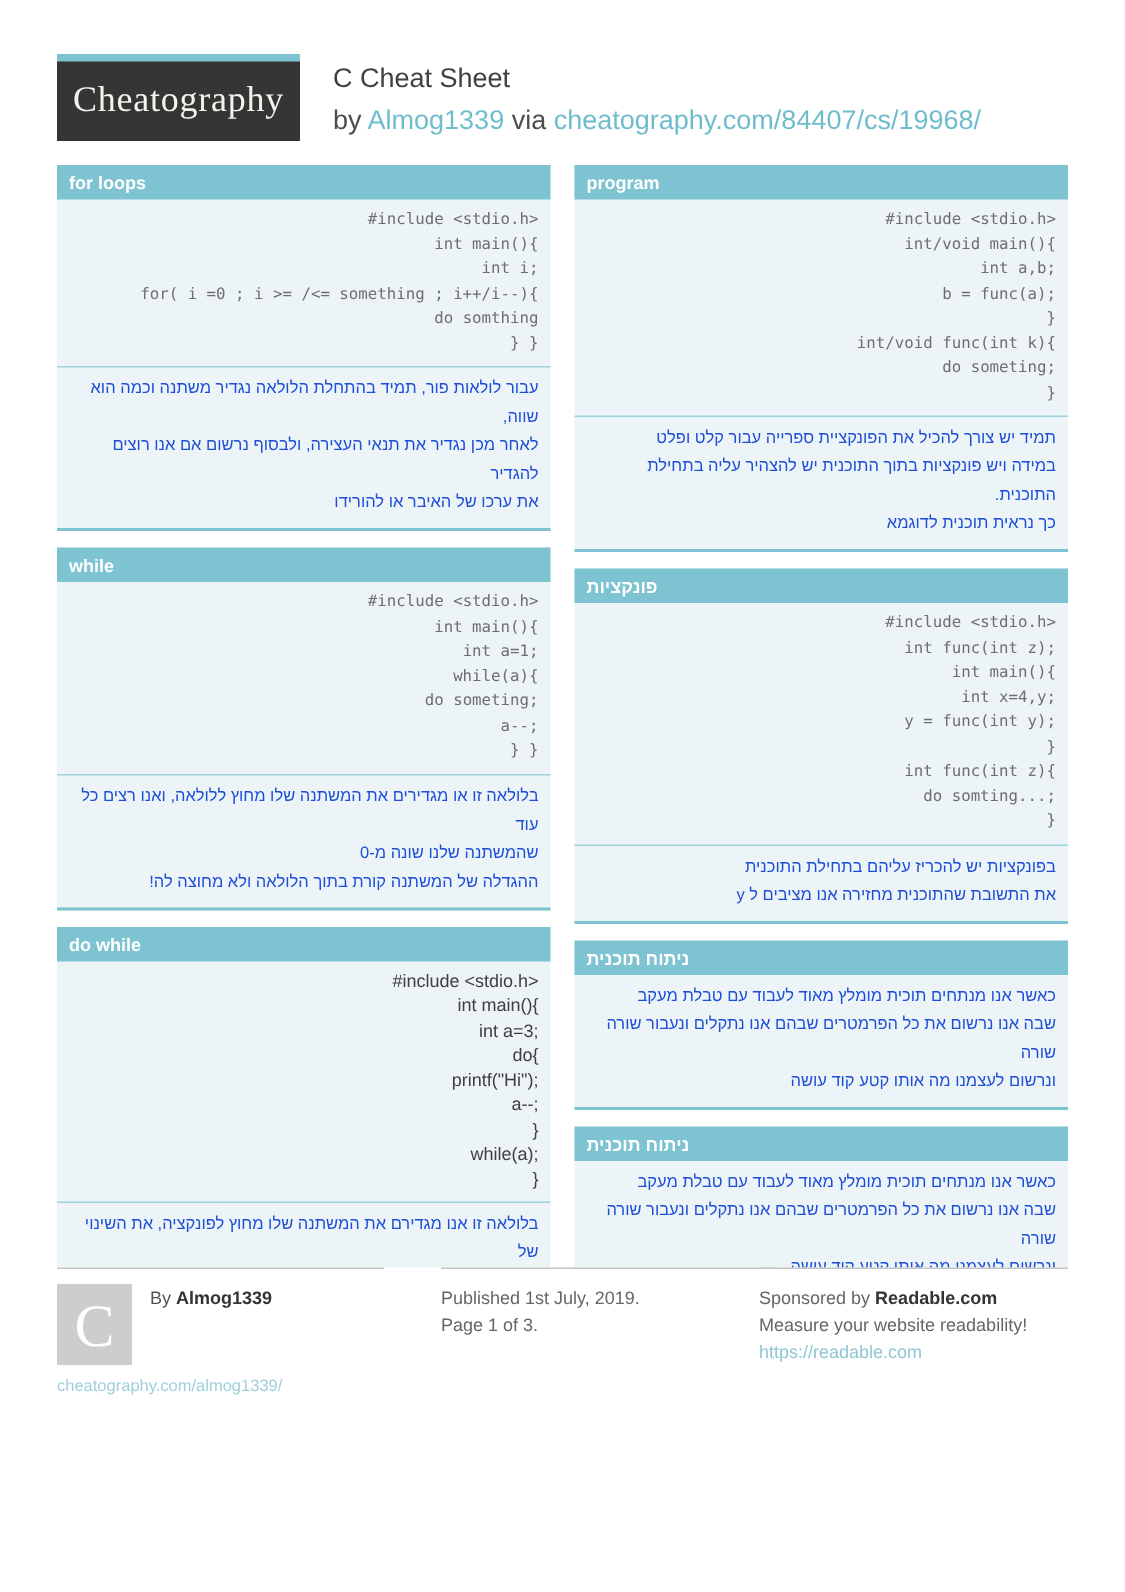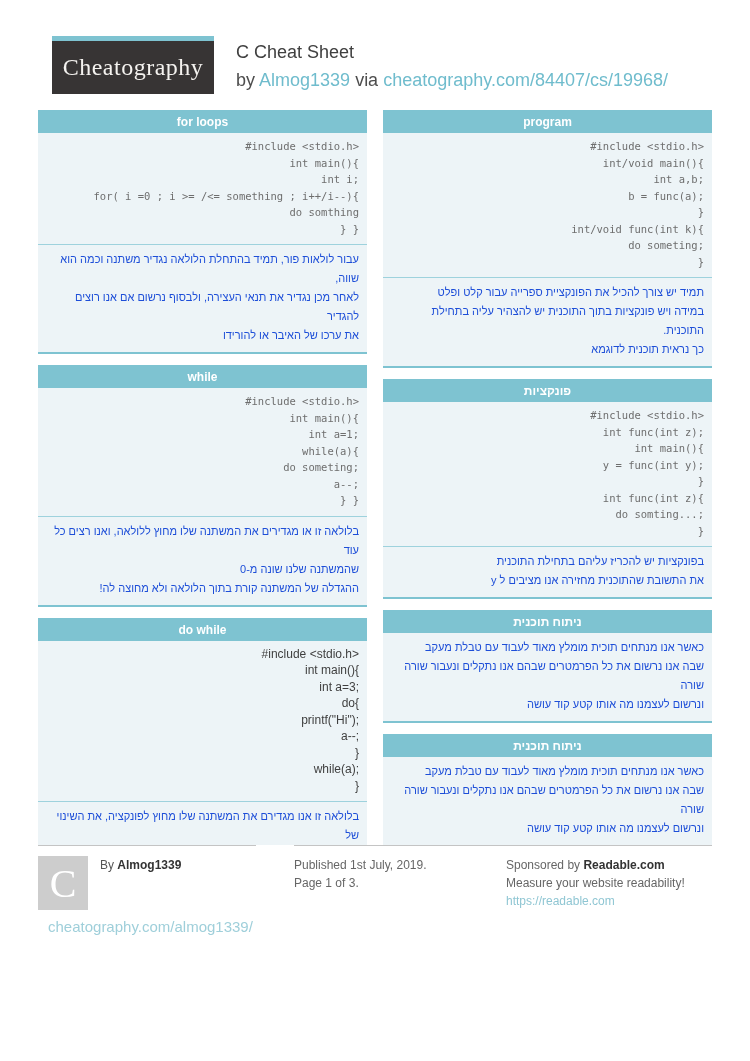--- a/index.html
+++ b/index.html
@@ -2,38 +2,38 @@
 <html><head>
 <meta charset="utf-8">
 <style>
   * { margin:0; padding:0; box-sizing:border-box; }
   html,body { background:#fff; }
   body {
     width:750px; height:1061px; position:relative; overflow:hidden;
     font-family:"Liberation Sans", sans-serif;
   }
   
-  .header { position:absolute; top:36px; left:38px; right:38px; height:60px;margin-left:14px; }
+  .header { position:absolute; top:36px; left:38px; right:38px; height:60px; }
   .logo {
     position:absolute; left:0; top:0; width:162px; height:58px;
     background:#373434; border-top:5px solid #7ec3d1;
     display:flex; align-items:center; justify-content:center;
   }
   .logo-text { color:#f4f2ef; font-family:"Liberation Serif", serif; font-size:24px; letter-spacing:.5px; }
   .hgroup { position:absolute; left:184px; top:6px; }
   .page-title { color:#404040; font-size:18px; font-weight:400; }
   .byline { margin-top:7px; font-size:18px; color:#4d4d4d; }
   .byline .lnk { color:#6fbccd; }
   
   .columns { position:absolute; top:110px; left:38px; width:674px; display:flex; gap:16px; }
   .col { width:329px; }
   .panel { margin-bottom:11px; background:#edf4f7; border-bottom:2px solid #7ec3d1; }
   .panel-h {
     background:#7ec3d1; color:#fff; font-weight:bold; font-size:12px;
-    padding:5px 8px 4px; text-align:center;
+    padding:5px 8px 4px; text-align:left;
   }
   .code { padding:5px 8px 7px; border-bottom:1px solid #9ed2dd; }
   .code-line {
     font-family:"DejaVu Sans Mono", monospace; font-size:10.5px; line-height:16.5px;
     color:#6e6e6e; white-space:pre; text-align:right;
   }
   .code.sans .code-line { font-family:"Liberation Sans", sans-serif; font-size:12px; color:#3f3f3f; letter-spacing:0; }
   .notes { padding:5px 8px 7px; }
   .note-line { direction:rtl; text-align:right; font-size:11px; line-height:19px; color:#1d4ed8; }
   
@@ -42,21 +42,21 @@
   .f-left  { left:38px;  width:218px; }
   .f-mid   { left:270px; width:224px;margin-left:24px; }
   .f-right { left:506px; width:206px; }
   .f-logo {
     width:50px; height:54px; background:#cdcdcd; color:#fff;
     font-family:"Liberation Serif", serif; font-size:40px;
     display:flex; align-items:center; justify-content:center; float:left; margin-right:12px;
   }
   .f-by { font-size:12px; color:#555; padding-top:2px; }
   .f-by b { color:#333; }
-  .f-profile { position:absolute; left:10px; top:72px; font-size:15px; color:#9fcfda; }
+  .f-profile { position:absolute; left:0; top:72px; font-size:11px; color:#9fcfda; }
   .f-line { font-size:12px; color:#666; line-height:18px; }
   .f-line b { color:#333; }
   .f-link { color:#8fc6d3; }
 </style>
 </head>
 <body>
 
 <div class="header">
   <div class="logo">
     <span class="logo-text">Cheatography</span>
@@ -147,20 +147,21 @@
           <div class="note-line" dir="rtl">במידה ויש פונקציות בתוך התוכנית יש להצהיר עליה בתחילת התוכנית.</div>
           <div class="note-line" dir="rtl">כך נראית תוכנית לדוגמא</div>
         </div>
       </section>
       <section class="panel">
         <div class="panel-h" dir="auto">פונקציות</div>
         <div class="code">
           <div class="code-line">#include &lt;stdio.h&gt;</div>
           <div class="code-line">int func(int z);</div>
           <div class="code-line">int main(){</div>
+          <div class="code-line">int x=4,y;</div>
           <div class="code-line">y = func(int y);</div>
           <div class="code-line">}</div>
           <div class="code-line">int func(int z){</div>
           <div class="code-line">do somting...;</div>
           <div class="code-line">}</div>
         </div>
         <div class="notes">
           <div class="note-line" dir="rtl">בפונקציות יש להכריז עליהם בתחילת התוכנית</div>
           <div class="note-line" dir="rtl">את התשובת שהתוכנית מחזירה אנו מציבים ל y</div>
         </div>

